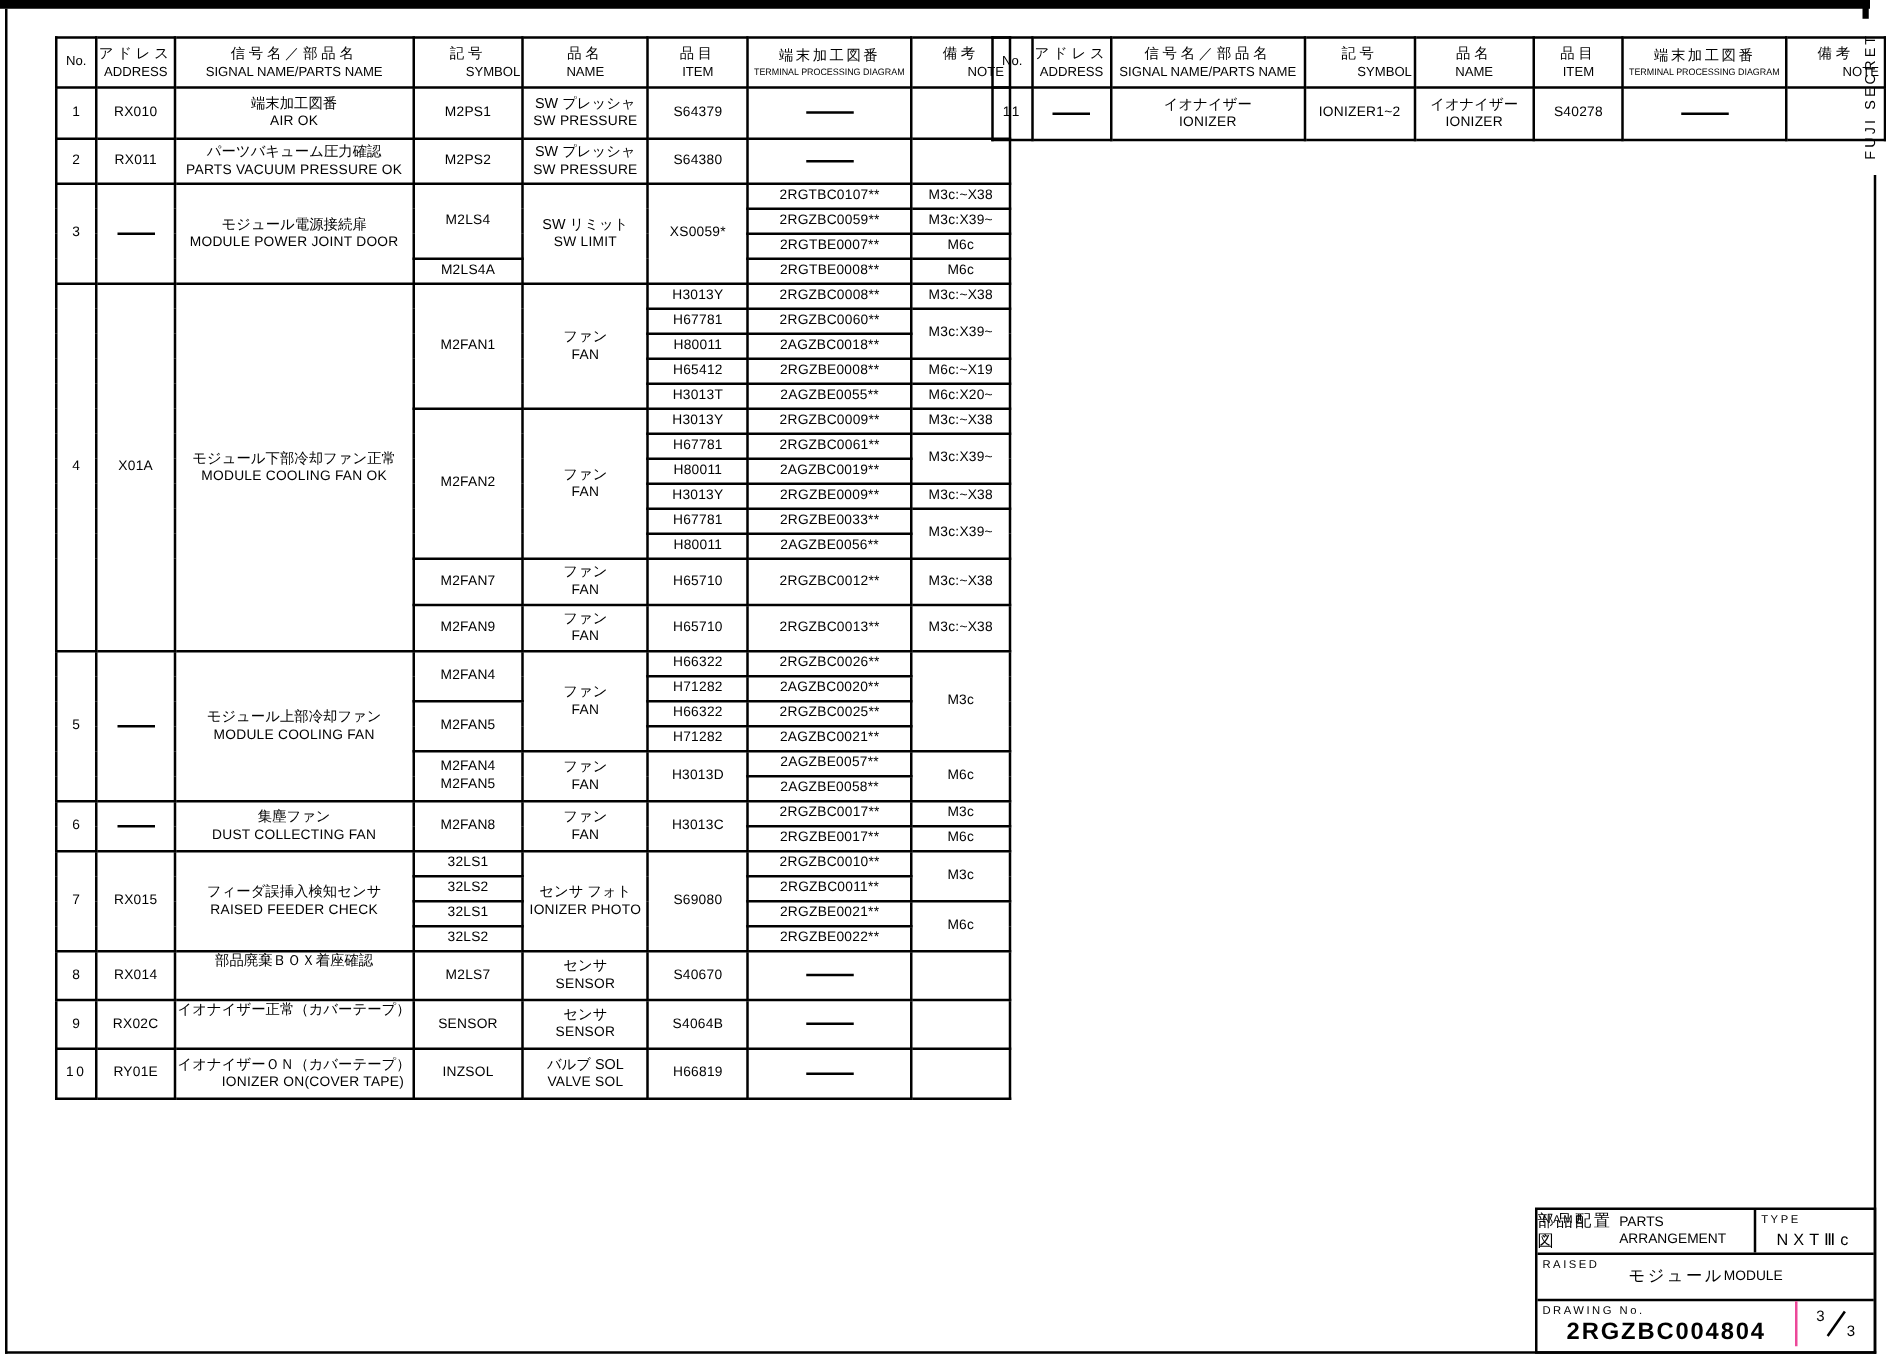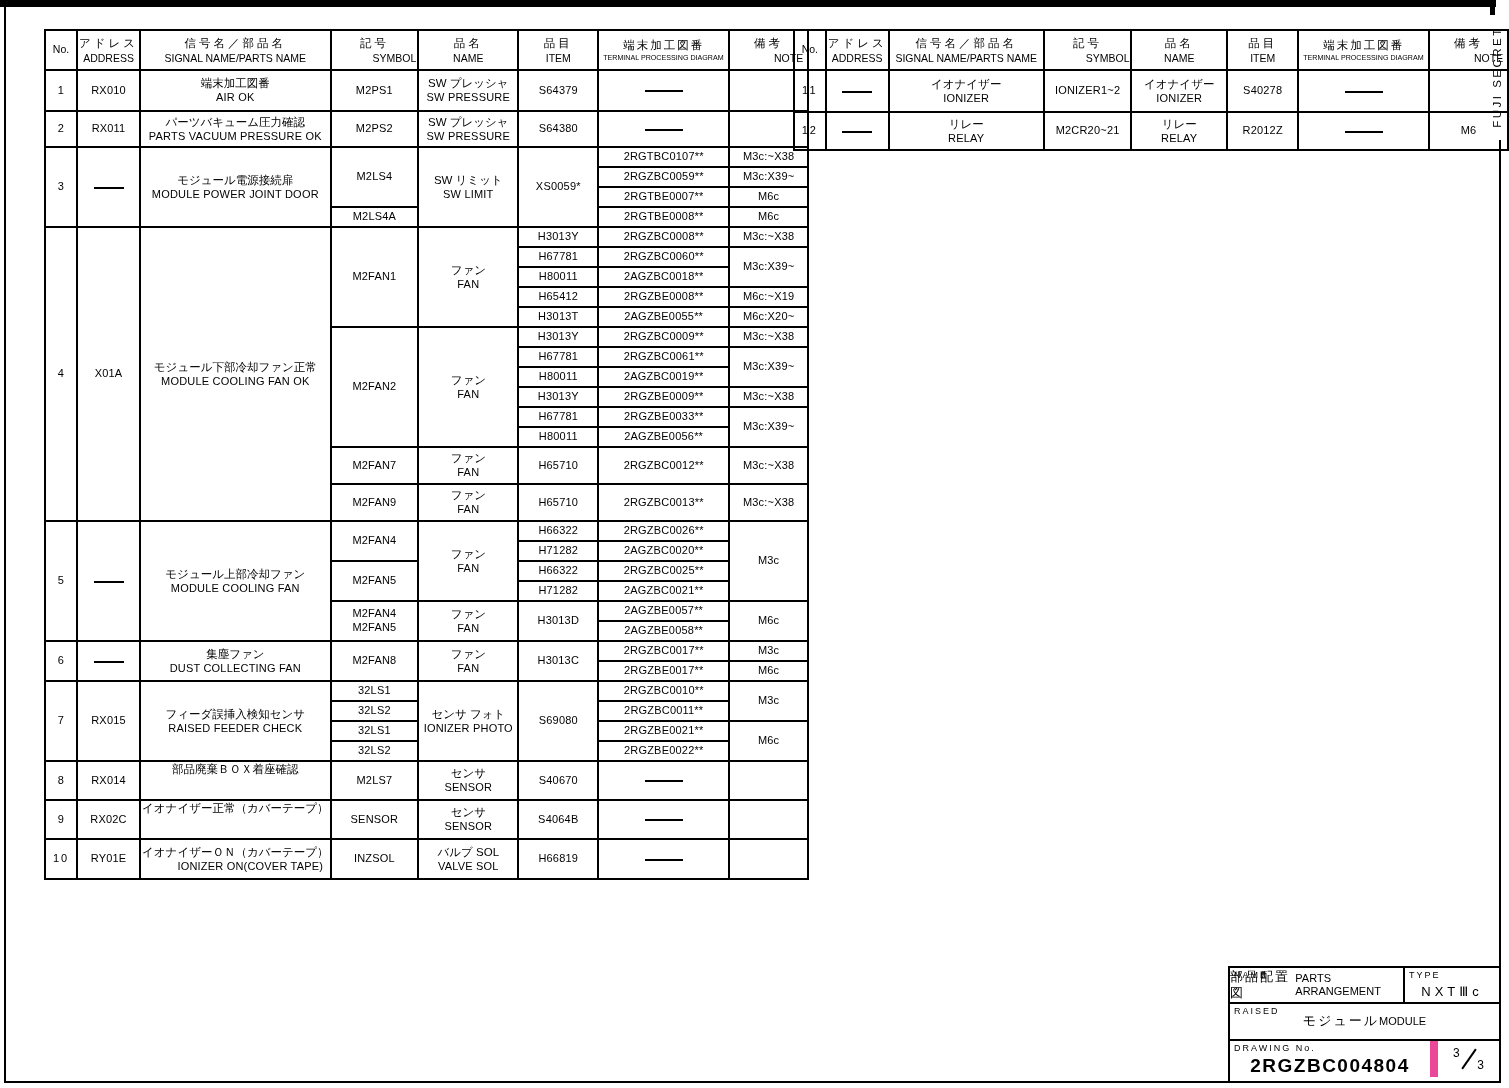--- a/index.html
+++ b/index.html
@@ -686,44 +686,20 @@
       <td>
             <div class="j">イオナイザー</div>
             <div class="e">IONIZER</div>
           </td>
       <td>
             <div class="e">S40278</div>
           </td>
       <td><span class="dash"></span></td>
       <td></td>
     </tr>
-    <tr class="h38">
-      <td>
-            <div class="e no-sp">12</div>
-          </td>
-      <td><span class="dash dash-a"></span></td>
-      <td>
-            <div class="j">リレー</div>
-            <div class="e">RELAY</div>
-          </td>
-      <td>
-            <div class="e">M2CR20~21</div>
-          </td>
-      <td>
-            <div class="j">リレー</div>
-            <div class="e">RELAY</div>
-          </td>
-      <td>
-            <div class="e">R2012Z</div>
-          </td>
-      <td><span class="dash"></span></td>
-      <td>
-            <div class="e">M6</div>
-          </td>
-    </tr>
   </tbody>
     </table>
 
   <div id="titleblock">
     <div class="tbrow" style="height:36px;">
       <div class="tbcell" style="width:175px;border-right:2px solid #000;">
         <span class="tblabel">NAME</span>
         <div class="tbcenter">
           <div class="tbjp">部品配置図</div>
           <div class="tben">PARTS ARRANGEMENT</div>
@@ -739,21 +715,21 @@
     <div class="tbrow" style="height:37px;">
       <div class="tbcell" style="width:100%;">
         <span class="tblabel">RAISED</span>
         <div class="tbcenter">
           <div class="tbjp">モジュール</div>
           <div class="tben">MODULE</div>
         </div>
       </div>
     </div>
     <div class="tbrow" style="height:36px;">
-      <div class="tbcell" style="width:208px;border-right:8px solid #ec4899;">
+      <div class="tbcell" style="width:208px;border-right:2px solid #ec4899;">
         <span class="tblabel">DRAWING No.</span>
         <div class="tbcenter">
             <div id="tb-drawing-no">2RGZBC004804</div>
           </div>
       </div>
       <div class="tbcell" style="flex:1;">
         <div class="frac">
           <span class="fnum">3</span>
           <span class="fbar"></span>
           <span class="fden">3</span>

